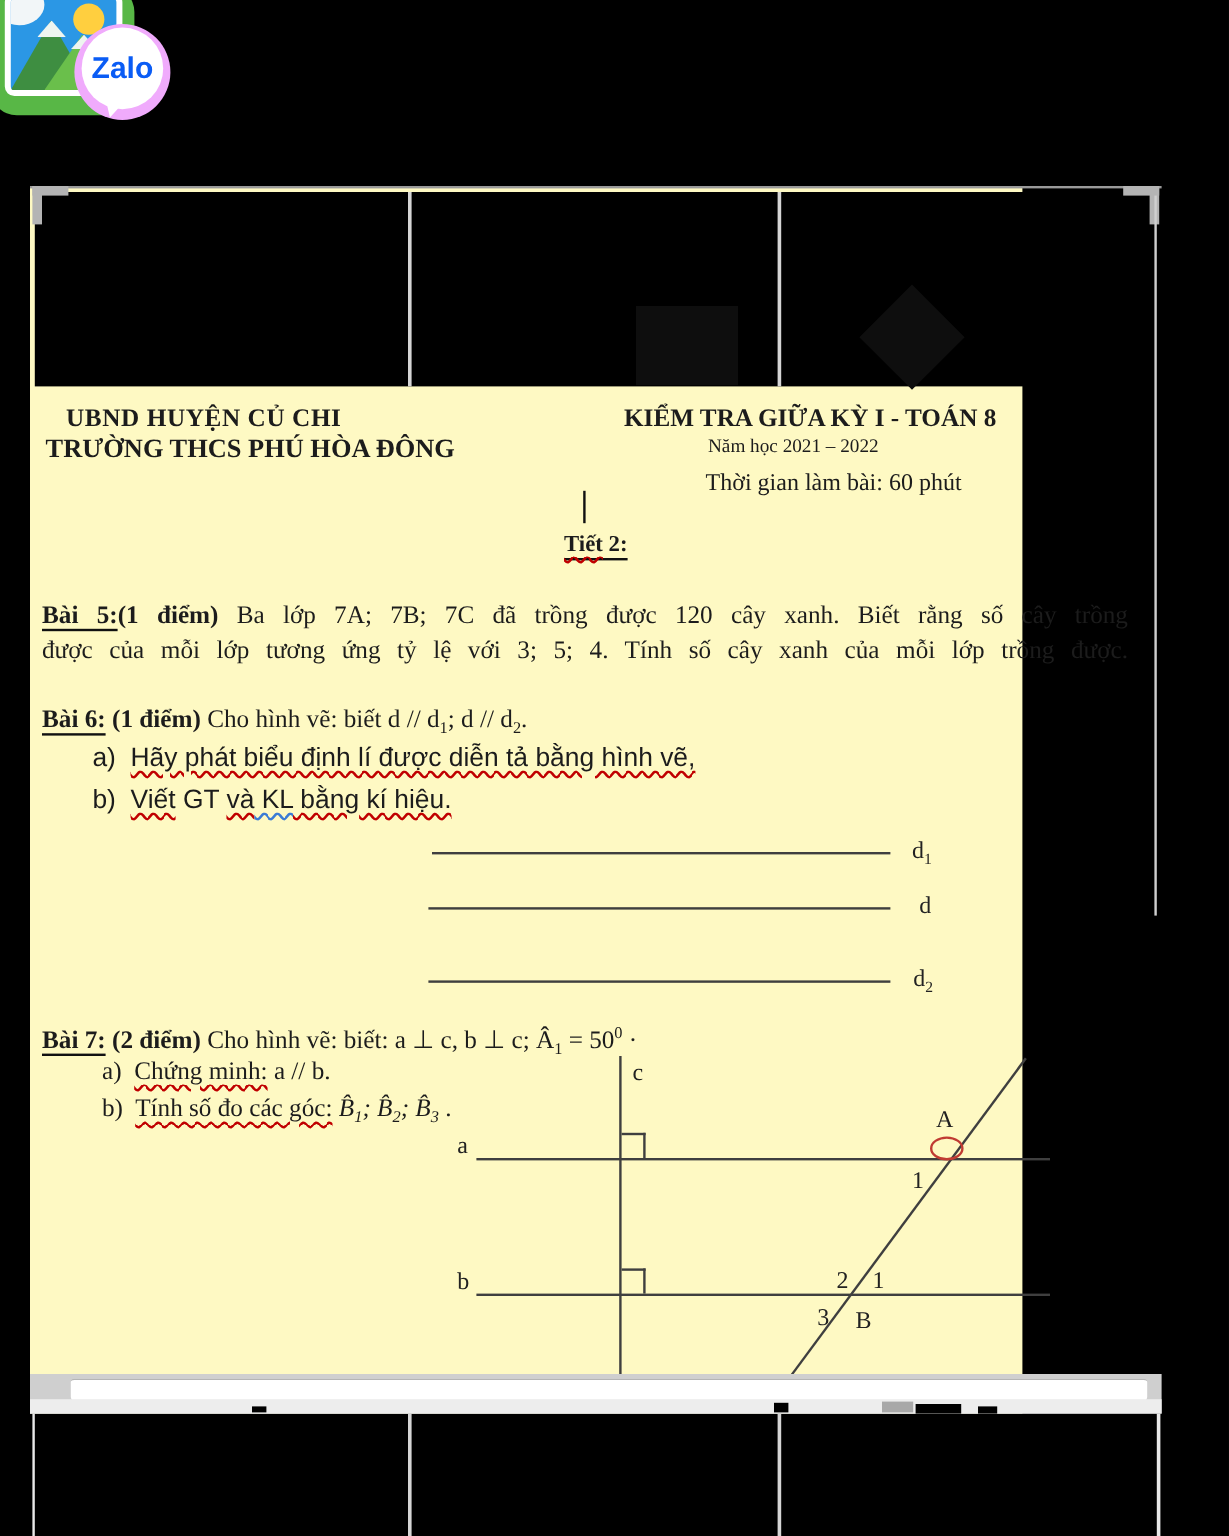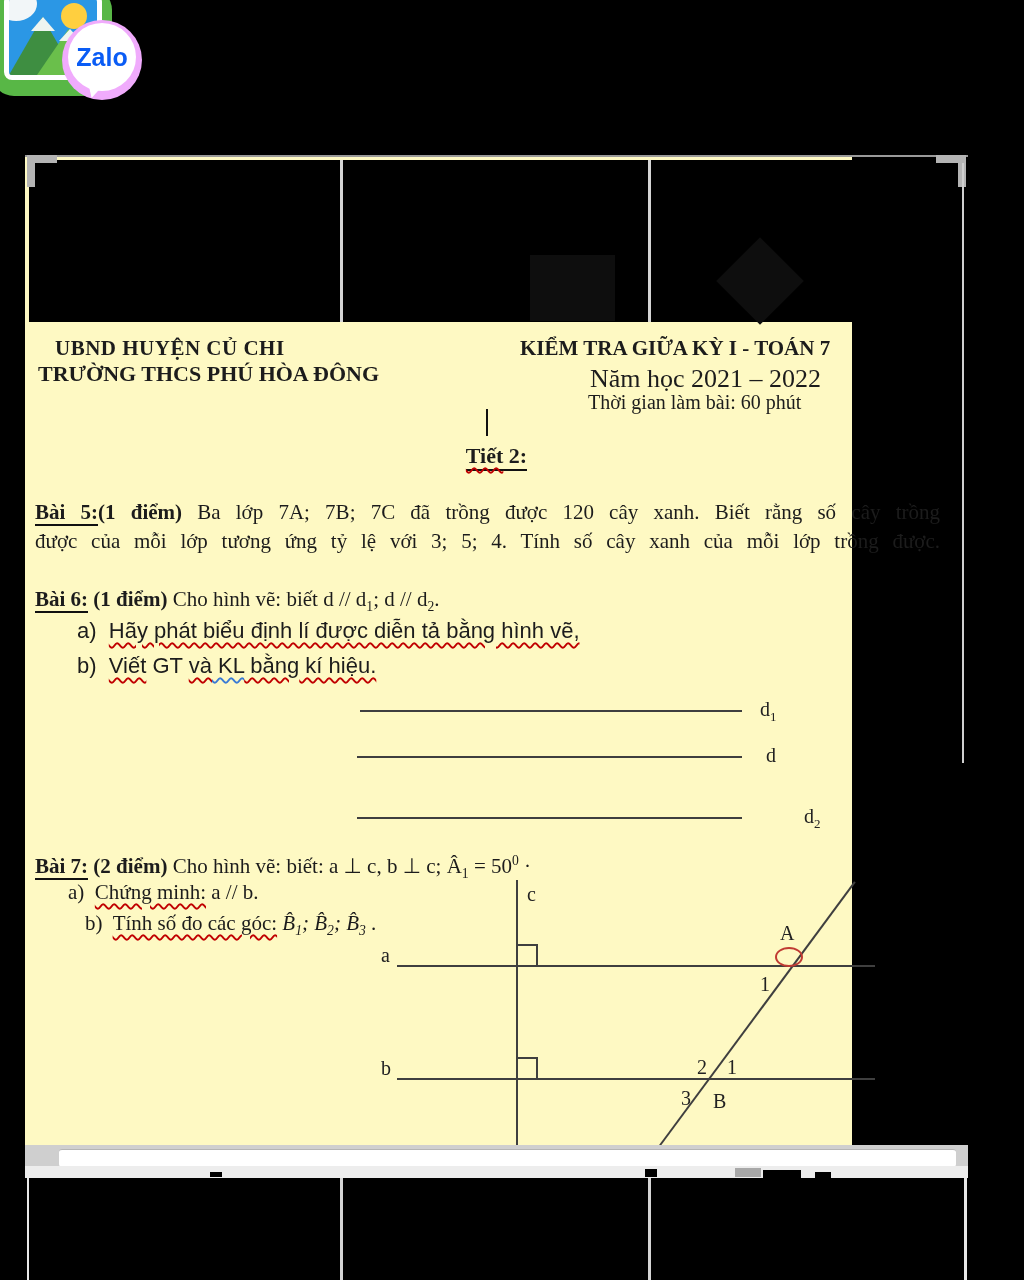--- a/index.html
+++ b/index.html
@@ -14,24 +14,24 @@
   .band-black{position:absolute;left:4px;top:5px;width:935px;height:162px;background:#000;}
   .band-div{position:absolute;top:5px;width:3px;height:162px;background:#d5d5d5;}
   .bracket{position:absolute;background:#b4b4b4;}
   .topline{position:absolute;left:0;top:0;width:943px;height:2px;background:#9a9a9a;}
   .rightline{position:absolute;left:937px;top:8px;width:2px;height:600px;background:#cfcfcf;}
   .faint{position:absolute;background:#0e0e0e;}
   
   .h-left1{position:absolute;left:30px;top:181px;font-size:21px;font-weight:bold;letter-spacing:.5px;}
   .h-left2{position:absolute;left:13px;top:206px;font-size:22px;font-weight:bold;}
   .h-right1{position:absolute;left:495px;top:181px;font-size:21px;font-weight:bold;}
-  .h-right2{position:absolute;left:565px;top:209px;font-size:26px;}
+  .h-right2{position:absolute;left:565px;top:209px;font-size:16px;}
   .h-right3{position:absolute;left:563px;top:236px;font-size:20px;}
   .cursor{position:absolute;left:461px;top:254px;width:2px;height:27px;background:#111;}
-  .tiet{position:absolute;left:0;top:288px;width:943px;text-align:center;font-size:22px;font-weight:bold;}
+  .tiet{position:absolute;left:0;top:288px;width:943px;text-align:center;font-size:19px;font-weight:bold;}
   .tiet .ul{border-bottom:2.5px solid #111;padding-bottom:1px;}
   .sq-red{text-decoration:underline wavy #c00000 2px;text-underline-offset:4px;}
   .sq-blue{text-decoration:underline wavy #3a7bd5 2px;text-underline-offset:4px;}
   .para{position:absolute;left:10px;width:905px;font-size:21px;line-height:29px;}
   .jline{text-align:justify;text-align-last:justify;}
   .bai-label{font-weight:bold;border-bottom:2px solid #111;padding-bottom:0px;}
   .mitalic{font-style:italic;font-family:"Liberation Serif",serif;}
   sub,sup{font-size:0.65em;}
   
   .fig-line{position:absolute;background:#3f3f3f;}
@@ -101,21 +101,21 @@
     <div class="band-div" style="left:623px;"></div>
 
     <div class="bracket" style="left:2px;top:0;width:30px;height:8px;"></div>
     <div class="bracket" style="left:2px;top:0;width:8px;height:32px;"></div>
     <div class="bracket" style="left:911px;top:0;width:30px;height:8px;"></div>
     <div class="bracket" style="left:933px;top:0;width:8px;height:32px;"></div>
     <div class="rightline"></div>
 
     <div class="h-left1">UBND HUYỆN CỦ CHI</div>
     <div class="h-left2">TRƯỜNG THCS PHÚ HÒA ĐÔNG</div>
-    <div class="h-right1">KIỂM TRA GIỮA KỲ I - TOÁN 7</div>
+    <div class="h-right1">KIỂM TRA GIỮA KỲ I - TOÁN 8</div>
     <div class="h-right2">Năm học 2021 – 2022</div>
     <div class="h-right3">Thời gian làm bài: 60 phút</div>
 
     <div class="cursor"></div>
 
     <div class="tiet">
       <span class="ul"><span class="sq-red">Tiết</span><span> 2:</span></span>
     </div>
 
     <div class="para" style="top:343px;font-family:Liberation Serif, serif;">
@@ -133,26 +133,26 @@
     <div class="abs sans" style="left:52px;top:463px;font-size:22px;">
       <span>a)</span>&nbsp;
       <span class="sq-red">Hãy phát biểu định lí được diễn tả bằng hình vẽ,</span>
     </div>
 
     <div class="fig-line" style="left:335px;top:555px;width:382px;height:2px;"></div>
     <div class="fig-lab" style="left:735px;top:543px;"><span>d</span><sub>1</sub></div>
     <div class="fig-line" style="left:332px;top:601px;width:385px;height:2px;"></div>
     <div class="fig-lab" style="left:741px;top:589px;">d</div>
     <div class="fig-line" style="left:332px;top:662px;width:385px;height:2px;"></div>
-    <div class="fig-lab" style="left:736px;top:650px;margin-left:43px;"><span>d</span><sub>2</sub></div>
+    <div class="fig-lab" style="left:736px;top:650px;"><span>d</span><sub>2</sub></div>
 
     <div class="para" style="top:691px;">
       <span class="bai-label">Bài 7:</span><span class="b"> (2 điểm)</span><span> Cho hình vẽ: biết:  a ⊥ c, b ⊥ c; Â</span><sub>1</sub><span> = 50</span><sup>0</sup><span> ·</span>
     </div>
-    <div class="abs serif" style="left:43px;top:725px;font-size:21px;">
+    <div class="abs serif" style="left:60px;top:725px;font-size:21px;">
       <span>a)</span>&nbsp;
       <span class="sq-red">Chứng minh:</span><span> a // b.</span>
     </div>
     <div class="abs serif" style="left:60px;top:756px;font-size:21px;">
       <span>b)</span>&nbsp;
       <span class="sq-red">Tính số đo các góc:</span><span class="mitalic"> B̂</span><sub class="mitalic">1</sub><span class="mitalic">; B̂</span><sub class="mitalic">2</sub><span class="mitalic">; B̂</span><sub class="mitalic">3</sub><span> .</span>
     </div>
 
     <div class="fig-line" style="left:491px;top:725px;width:2px;height:270px;"></div>
     <div class="fig-lab" style="left:502px;top:728px;">c</div>

